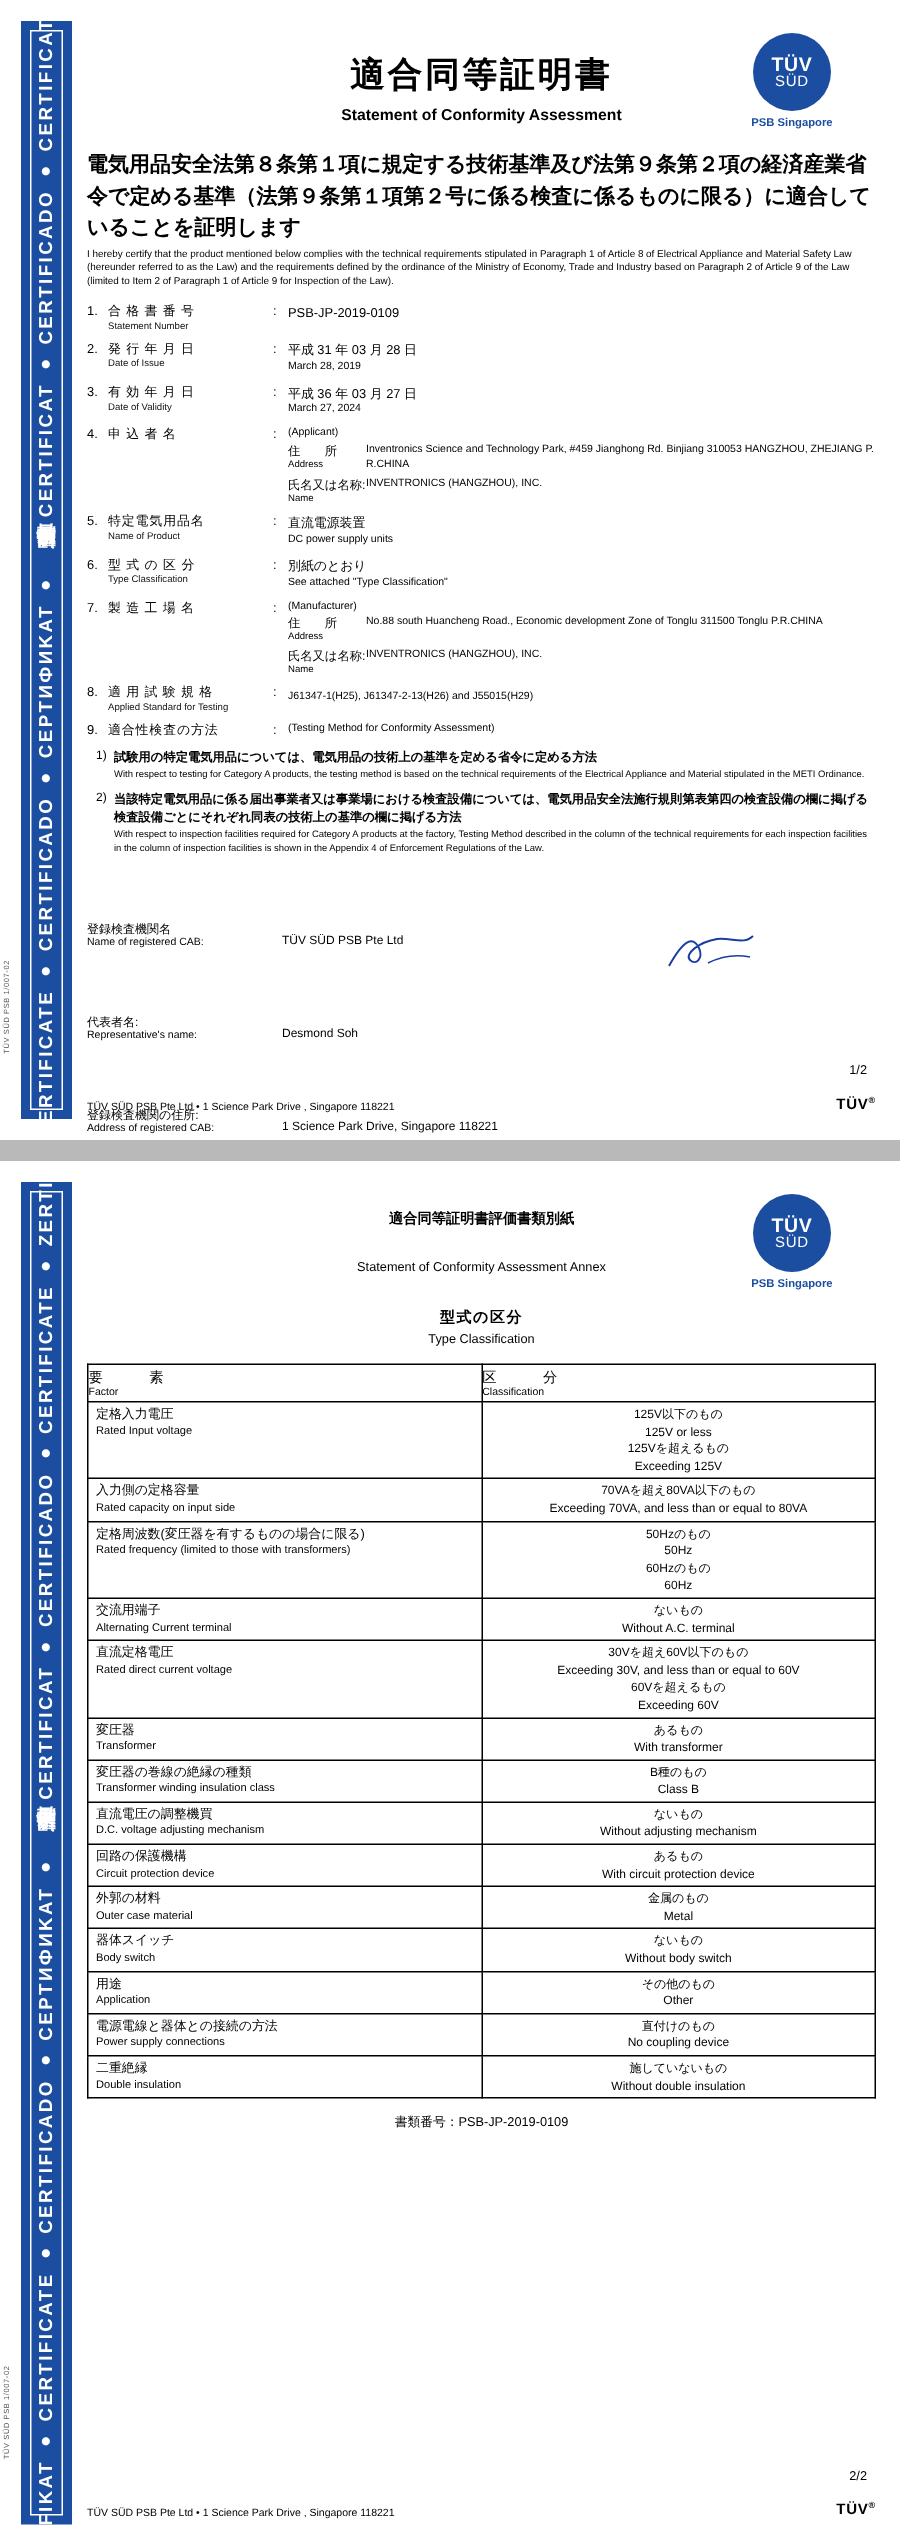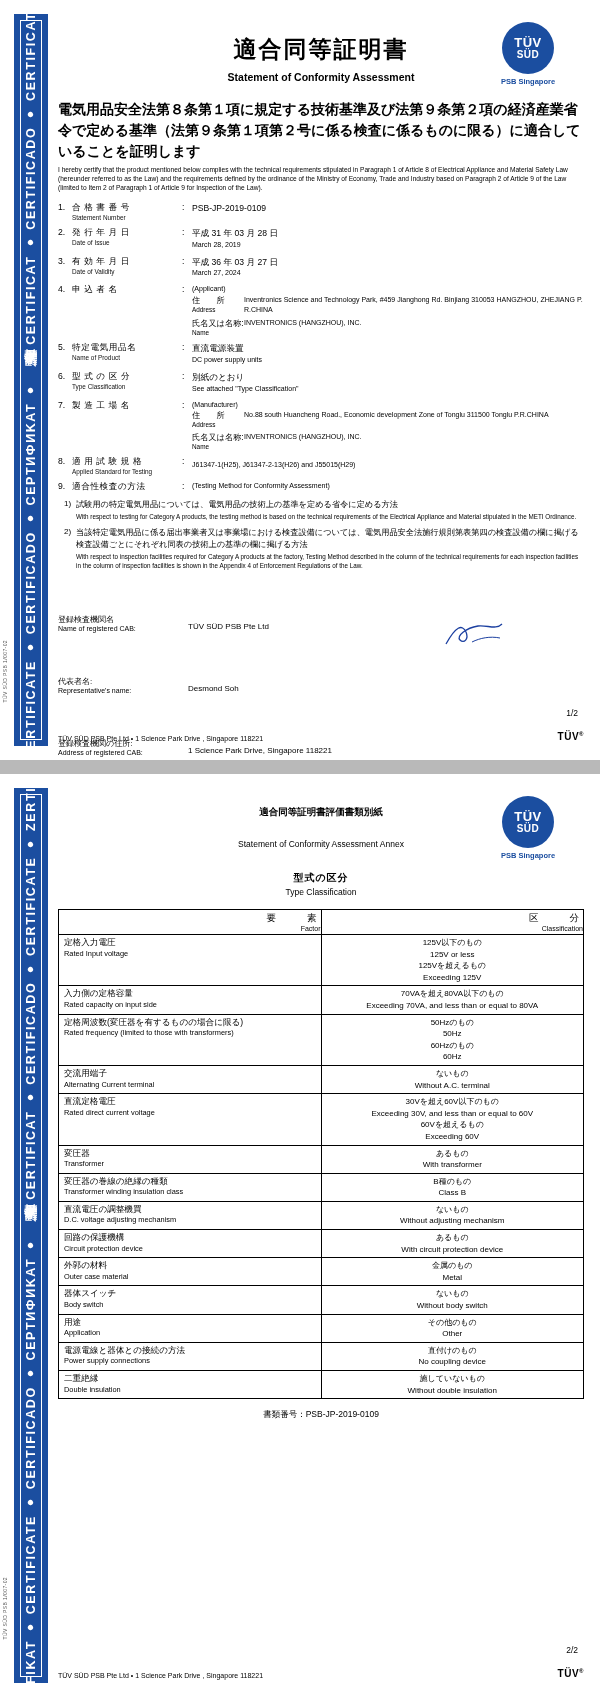--- a/index.html
+++ b/index.html
@@ -81,21 +81,21 @@
     background:#1b4ea0;
     color:#fff;
     margin:0 auto;
     display:flex;
     flex-direction:column;
     align-items:center;
     justify-content:center;
     line-height:1.05;
   }
   .tuv-circle .t1 { font-size:13px; font-weight:bold; letter-spacing:0.5px;}
-  .tuv-circle .t2 { font-size:10px; font-weight:bold; letter-spacing:0.5px;}
+  .tuv-circle .t2 { font-size:10px; font-weight:normal; letter-spacing:0.5px;}
   .tuv-caption { font-size:7.5px; color:#1b4ea0; margin-top:3px; font-weight:bold;}
 
   h1.doc-title {
     text-align:center;
     font-size:23px;
     font-weight:bold;
     margin:18px 0 0 0;
     letter-spacing:2px;
   }
   .doc-subtitle {
@@ -125,21 +125,21 @@
   .sub .k { width:52px; flex:none; }
   .sub .k .jp { font-size:8.2px; }
   .sub .k .en { font-size:6.4px; }
   .sub .v { flex:1; font-size:7px; line-height:1.42;}
 
   
   .method { margin-top:2px; }
   .mitem { display:flex; margin-top:5px; }
   .mitem .mnum { width:18px; flex:none; font-size:8px; padding-left:6px;}
   .mitem .mtext { flex:1; }
-  .mitem .jp { font-size:8.2px; font-weight:normal; line-height:1.5; }
+  .mitem .jp { font-size:8.2px; font-weight:bold; line-height:1.5; }
   .mitem .en { font-size:6.3px; line-height:1.35; margin-top:2px;}
 
   .cab { margin-top:9px; font-size:7px; position:relative;}
   .cab .blk { margin-bottom:7px; display:flex;margin-top:44px;}
   .cab .blk .lbl { width:130px; flex:none;}
   .cab .blk .lbl .jp { font-size:8px; }
   .cab .blk .lbl .en { font-size:7px; }
   .cab .blk .v2 { flex:1; font-size:8px; padding-top:8px;}
   .signature {
     position:absolute;
@@ -174,21 +174,21 @@
     border-collapse:collapse;
     margin-top:12px;
     table-layout:fixed;
   }
   table.cls th, table.cls td {
     border:1px solid #000;
     padding:2px 5px;
     vertical-align:top;
     font-size:8px;
   }
-  table.cls th { text-align:right; font-weight:normal; padding:2px 0;}
+  table.cls th { text-align:left; font-weight:normal; padding:2px 0;}
   table.cls th .jp { font-size:9.5px; letter-spacing:4px;}
   table.cls th .en { font-size:7px; }
   td.factor { width:44%; }
   td .jp { font-size:8.6px; display:block; line-height:1.35;}
   td .en { font-size:7.4px; display:block; line-height:1.35;}
   td.cval { font-size:8px; line-height:1.4; }
   td.cval div { line-height:1.45;text-align:center; }
   .docno { text-align:center; font-size:8.5px; margin-top:10px; }
 </style>
 </head>

